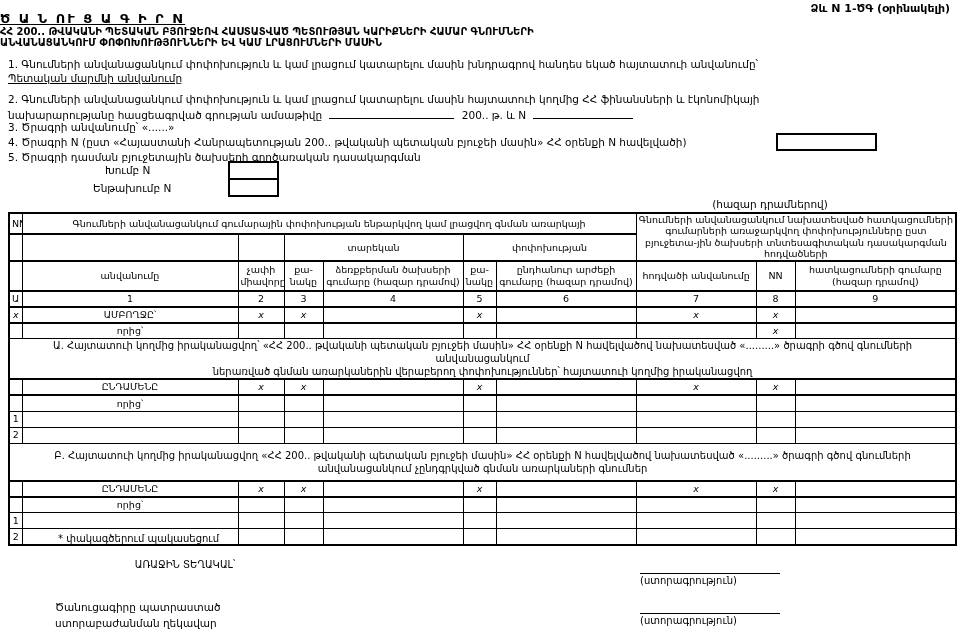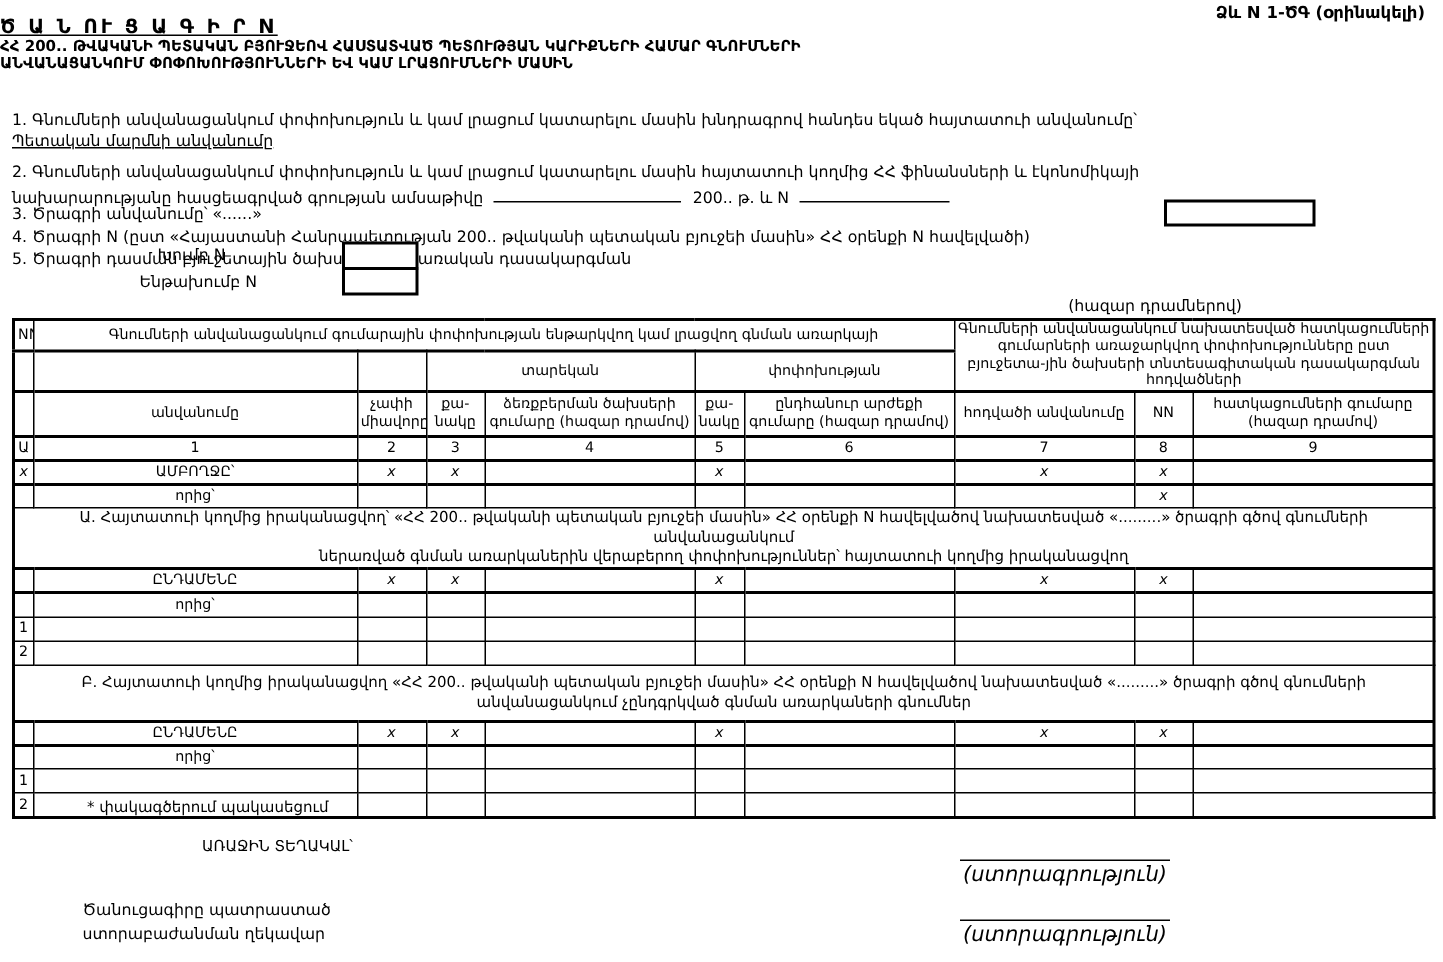--- a/index.html
+++ b/index.html
@@ -4,21 +4,21 @@
 <style>
   html,body{margin:0;padding:0;background:#fff;}
   .sheet{position:relative;width:962px;height:641px;background:#fff;color:#000;
          font-family:"DejaVu Sans",sans-serif;font-size:10.5px;overflow:hidden;}
   .abs{position:absolute;}
   .form-code{position:absolute;top:2px;right:12px;font-weight:bold;font-size:11px;text-align:right;}
   .title{position:absolute;top:11px;left:0;right:0;font-weight:bold;
          font-size:13px;letter-spacing:2px;text-decoration:underline;}
   .subtitle{position:absolute;left:0;right:0;text-align:left;font-weight:bold;font-size:10px;}
   .s1{top:26px}.s2{top:37px}
-  .line{position:absolute;left:8px;width:948px;font-size:10.5px;white-space:nowrap;margin-top:16px;}
+  .line{position:absolute;left:8px;width:948px;font-size:10.5px;white-space:nowrap;}
   .underlined{text-decoration:underline;}
   .blank{display:inline-block;border-bottom:1px solid #000;height:11px;vertical-align:baseline;margin:0 4px;}
   .w125{width:125px}.w100{width:100px}
   .box{position:absolute;border:2px solid #000;background:#fff;box-sizing:border-box;}
   .program-n-box{left:776px;top:133px;width:101px;height:18px;}
   .group-box{left:228px;top:161px;width:51px;height:19px;}
   .subgroup-box{left:228px;top:178px;width:51px;height:19px;}
   .units-note{position:absolute;left:660px;top:198px;width:220px;text-align:center;font-size:10.5px;}
   .main-table{position:absolute;left:8px;top:212px;width:947px;border-collapse:collapse;
               table-layout:fixed;font-size:9.5px;border:2px solid #000;}
@@ -28,21 +28,21 @@
   .hr1 td,.hr2 td,.hr3 td,.hr4 td{border-bottom-width:2px;}
   .main-table tbody tr{height:16px;}
   tr.sum-row{height:17px;}
   tr.sum-row td{border-top-width:2px;border-bottom-width:2px;}
   td.band{height:36px;font-size:10px;line-height:1.3;}
   td.xc{font-style:italic;}
   .footnote{position:absolute;left:58px;top:533px;font-size:10px;}
   .footer-approver{position:absolute;left:55px;top:558px;width:260px;text-align:center;
                    font-size:10px;line-height:1.3;}
   .footer-preparer{position:absolute;left:55px;top:600px;font-size:10.5px;line-height:1.5;}
-  .sig{position:absolute;width:140px;text-align:center;font-size:14px;font-style:italic;}
+  .sig{position:absolute;width:140px;text-align:left;font-size:10px;}
   .sig1{left:640px;top:564px}.sig2{left:640px;top:604px}
   .sig-line{border-bottom:1px solid #000;height:9px;}
   .sig-cap{margin-top:1px;}
 </style>
 </head>
 <body>
 
 <div class="sheet">
 
   <div class="form-code">Ձև N 1-ԾԳ (օրինակելի)</div>

